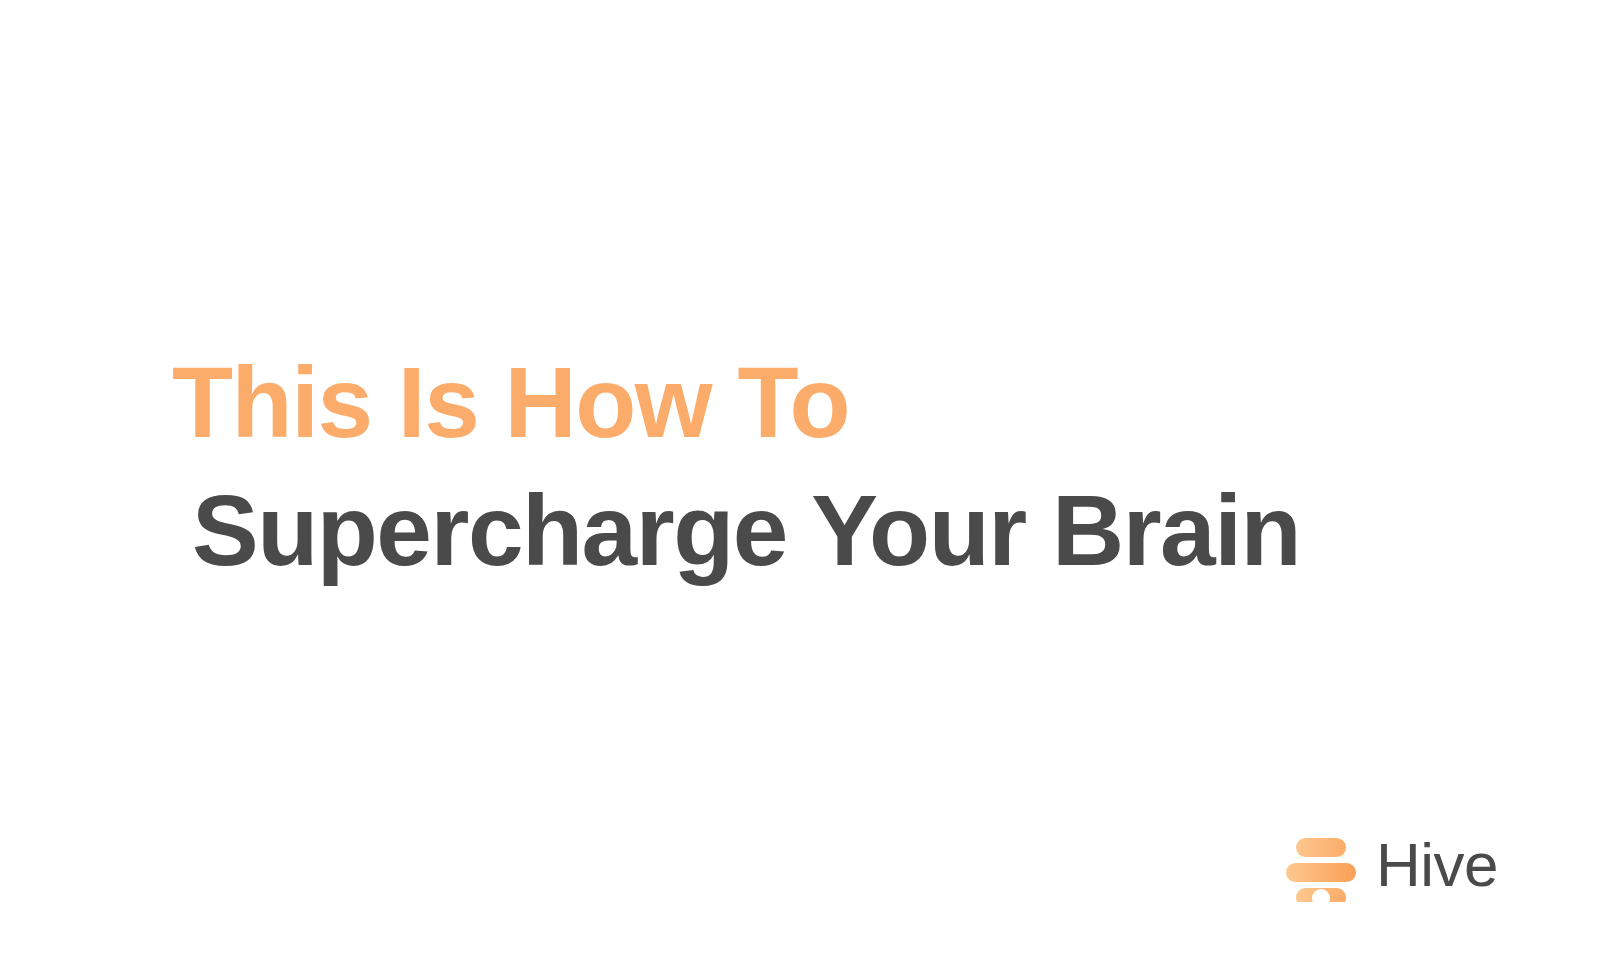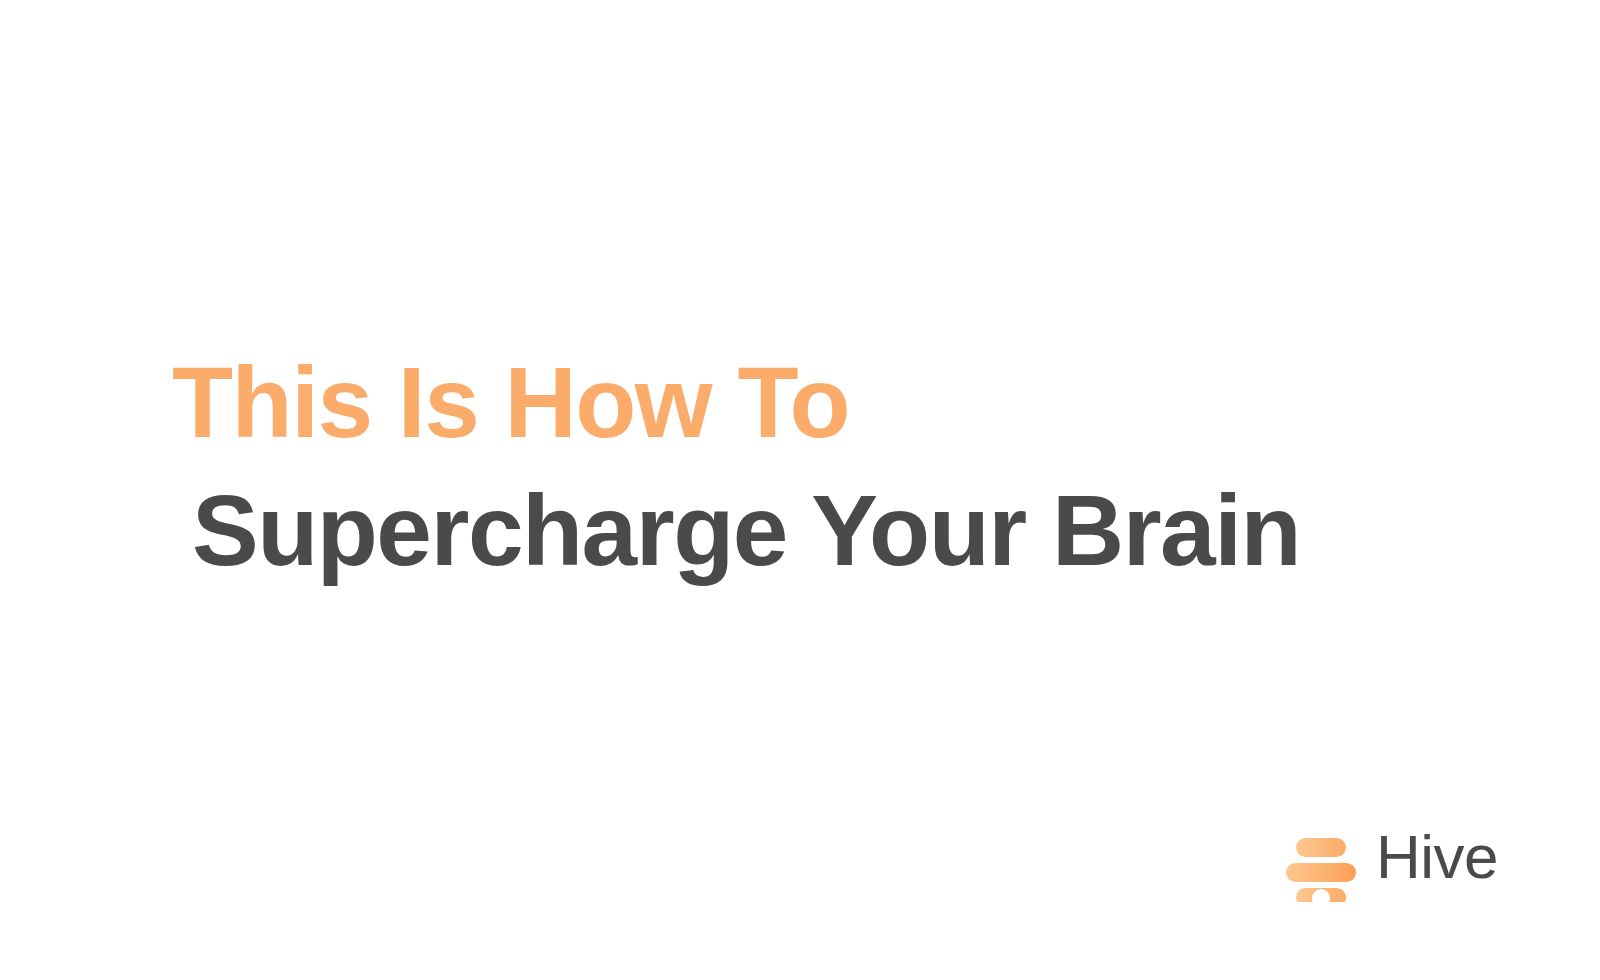--- a/index.html
+++ b/index.html
@@ -48,21 +48,21 @@
     color: #4a4a4a;
     margin-left: 20px;
   }
 
   
   .logo-lockup {
     position: absolute;
     left: 1282px;
     top: 824px;
     display: flex;
-    align-items: flex-start;
+    align-items: center;
     gap: 16px;
   }
 
   .logo-mark {
     width: 78px;
     height: 78px;
     display: block;
     flex: 0 0 auto;
   }
 

